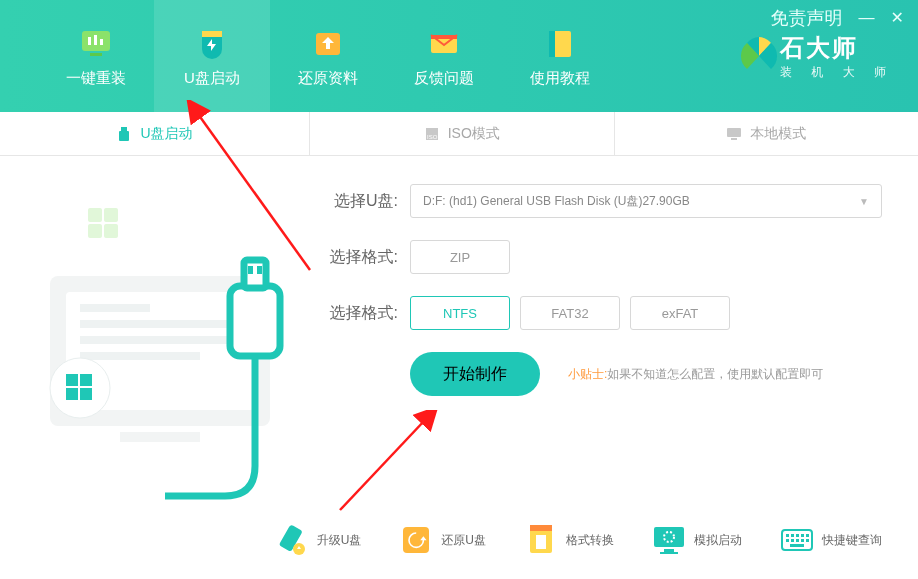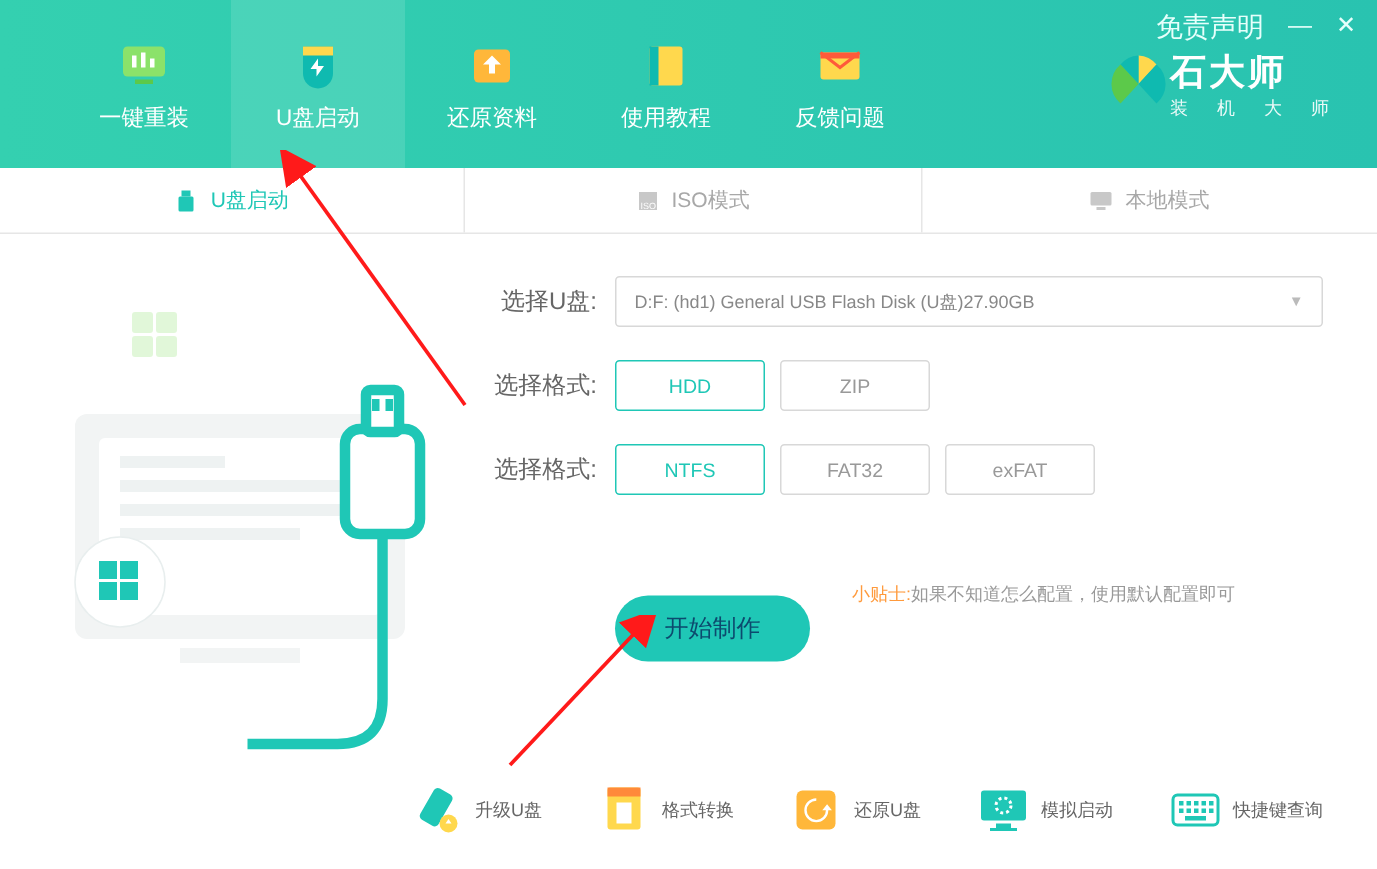--- a/index.html
+++ b/index.html
@@ -41,21 +41,21 @@
 .row{display:flex;align-items:center;margin-bottom:22px;}
 .row-label{width:76px;font-size:16px;color:#666;text-align:right;margin-right:12px;}
 .select{flex:1;height:34px;border:1px solid #d8d8d8;border-radius:3px;padding:0 12px;display:flex;align-items:center;justify-content:space-between;font-size:12px;color:#888;font-family:"Courier New",monospace;cursor:pointer;}
 .select-caret{color:#bbb;font-size:10px;}
 
 .opt-group{display:flex;gap:10px;}
 .opt{width:100px;height:34px;border:1px solid #d8d8d8;border-radius:3px;display:flex;align-items:center;justify-content:center;font-size:13px;color:#999;cursor:pointer;}
 .opt.sel{border-color:#1fc7b6;color:#1fc7b6;}
 
 .action-row{display:flex;align-items:center;margin-top:8px;padding-left:88px;gap:28px;}
-.start-btn{width:130px;height:44px;background:#1fc7b6;border-radius:22px;color:#0c4a6e;font-size:16px;display:flex;align-items:center;justify-content:center;cursor:pointer;margin-top:45px;}
+.start-btn{width:130px;height:44px;background:#1fc7b6;border-radius:22px;color:#000000;font-size:16px;display:flex;align-items:center;justify-content:center;cursor:pointer;}
 .tip{font-size:12px;color:#999;}
 .tip-pre{color:#ff9a3c;}
 
 
 .tools{position:absolute;right:36px;bottom:20px;display:flex;gap:36px;}
 .tool{display:flex;align-items:center;gap:6px;font-size:12px;color:#666;cursor:pointer;}
 .tool-ic{width:38px;height:38px;display:flex;align-items:center;justify-content:center;}
 
 
 .arrow{position:absolute;pointer-events:none;}
@@ -101,35 +101,35 @@
         <svg width="36" height="36">
             <rect x="6" y="8" width="24" height="22" rx="3" fill="#ffb73a"></rect>
             <path d="M18 12 l6 6 h-4 v6 h-4 v-6 h-4 z" fill="#fff"></path>
           </svg>
       </span>
       <span>还原资料</span>
     </div>
     <div class="nav-item">
       <span class="ic-box">
         <svg width="36" height="36">
-            <rect x="7" y="6" width="22" height="26" rx="2" fill="#ffd84d"></rect>
-            <rect x="7" y="6" width="6" height="26" fill="#0fbab0"></rect>
-          </svg>
-      </span>
-      <span>使用教程</span>
-    </div>
-    <div class="nav-item">
-      <span class="ic-box">
-        <svg width="36" height="36">
             <rect x="5" y="10" width="26" height="18" rx="2" fill="#ffd84d"></rect>
             <path d="M5 10 l13 10 l13 -10" fill="none" stroke="#ff5a3a" stroke-width="2"></path>
             <rect x="5" y="10" width="26" height="4" fill="#ff5a3a"></rect>
           </svg>
       </span>
       <span>反馈问题</span>
+    </div>
+    <div class="nav-item">
+      <span class="ic-box">
+        <svg width="36" height="36">
+            <rect x="7" y="6" width="22" height="26" rx="2" fill="#ffd84d"></rect>
+            <rect x="7" y="6" width="6" height="26" fill="#0fbab0"></rect>
+          </svg>
+      </span>
+      <span>使用教程</span>
     </div>
   </div>
 
   <div class="brand">
     <span class="brand-logo">
       <svg width="42" height="42">
           <path d="M21 2 a17 17 0 0 1 12 6 l-12 13 z" fill="#ffd84d"></path>
           <path d="M21 2 a17 17 0 0 0 -12 6 l12 13 z" fill="#0fbab0"></path>
           <path d="M9 8 a17 17 0 0 0 0 26 l12 -13 z" fill="#5cc94a"></path>
           <path d="M33 8 a17 17 0 0 1 0 26 l-12 -13 z" fill="#0fbab0"></path>
@@ -214,21 +214,20 @@
       <div class="row-label">选择U盘:</div>
       <div class="select">
         <span>D:F: (hd1) General USB Flash Disk  (U盘)27.90GB</span>
         <span class="select-caret">▼</span>
       </div>
     </div>
 
     <div class="row">
       <div class="row-label">选择格式:</div>
       <div class="opt-group">
-        <div class="opt sel">HDD</div>
         <div class="opt">ZIP</div>
       </div>
     </div>
 
     <div class="row">
       <div class="row-label">选择格式:</div>
       <div class="opt-group">
         <div class="opt sel">NTFS</div>
         <div class="opt">FAT32</div>
         <div class="opt">exFAT</div>
@@ -251,35 +250,35 @@
           <rect x="10" y="6" width="14" height="24" rx="3" fill="#1fc7b6" transform="rotate(30 19 19)"></rect>
           <circle cx="26" cy="28" r="6" fill="#ffd84d"></circle>
           <path d="M26 25 l-2 3 h4 z" fill="#fff"></path>
         </svg>
       </span>
     <span>升级U盘</span>
   </div>
   <div class="tool">
     <span class="tool-ic">
         <svg width="38" height="38">
+          <rect x="6" y="6" width="26" height="26" rx="4" fill="#ffb73a"></rect>
+          <path d="M19 11 a8 8 0 1 0 8 8 h-3 l4 -5 l4 5 h-3 a10 10 0 1 1 -10 -10 z" fill="#fff" transform="scale(.8) translate(5 5)"></path>
+        </svg>
+      </span>
+    <span>还原U盘</span>
+  </div>
+  <div class="tool">
+    <span class="tool-ic">
+        <svg width="38" height="38">
           <rect x="8" y="4" width="22" height="28" rx="2" fill="#ffd84d"></rect>
           <rect x="8" y="4" width="22" height="6" fill="#ff8a3a"></rect>
           <rect x="14" y="14" width="10" height="14" fill="#fff"></rect>
         </svg>
       </span>
     <span>格式转换</span>
-  </div>
-  <div class="tool">
-    <span class="tool-ic">
-        <svg width="38" height="38">
-          <rect x="6" y="6" width="26" height="26" rx="4" fill="#ffb73a"></rect>
-          <path d="M19 11 a8 8 0 1 0 8 8 h-3 l4 -5 l4 5 h-3 a10 10 0 1 1 -10 -10 z" fill="#fff" transform="scale(.8) translate(5 5)"></path>
-        </svg>
-      </span>
-    <span>还原U盘</span>
   </div>
   <div class="tool">
     <span class="tool-ic">
         <svg width="38" height="38">
           <rect x="4" y="6" width="30" height="20" rx="2" fill="#1fc7b6"></rect>
           <circle cx="19" cy="16" r="5" fill="none" stroke="#fff" stroke-width="2" stroke-dasharray="2 2"></circle>
           <rect x="14" y="28" width="10" height="3" fill="#1fc7b6"></rect>
           <rect x="10" y="31" width="18" height="2" fill="#1fc7b6"></rect>
         </svg>
       </span>

